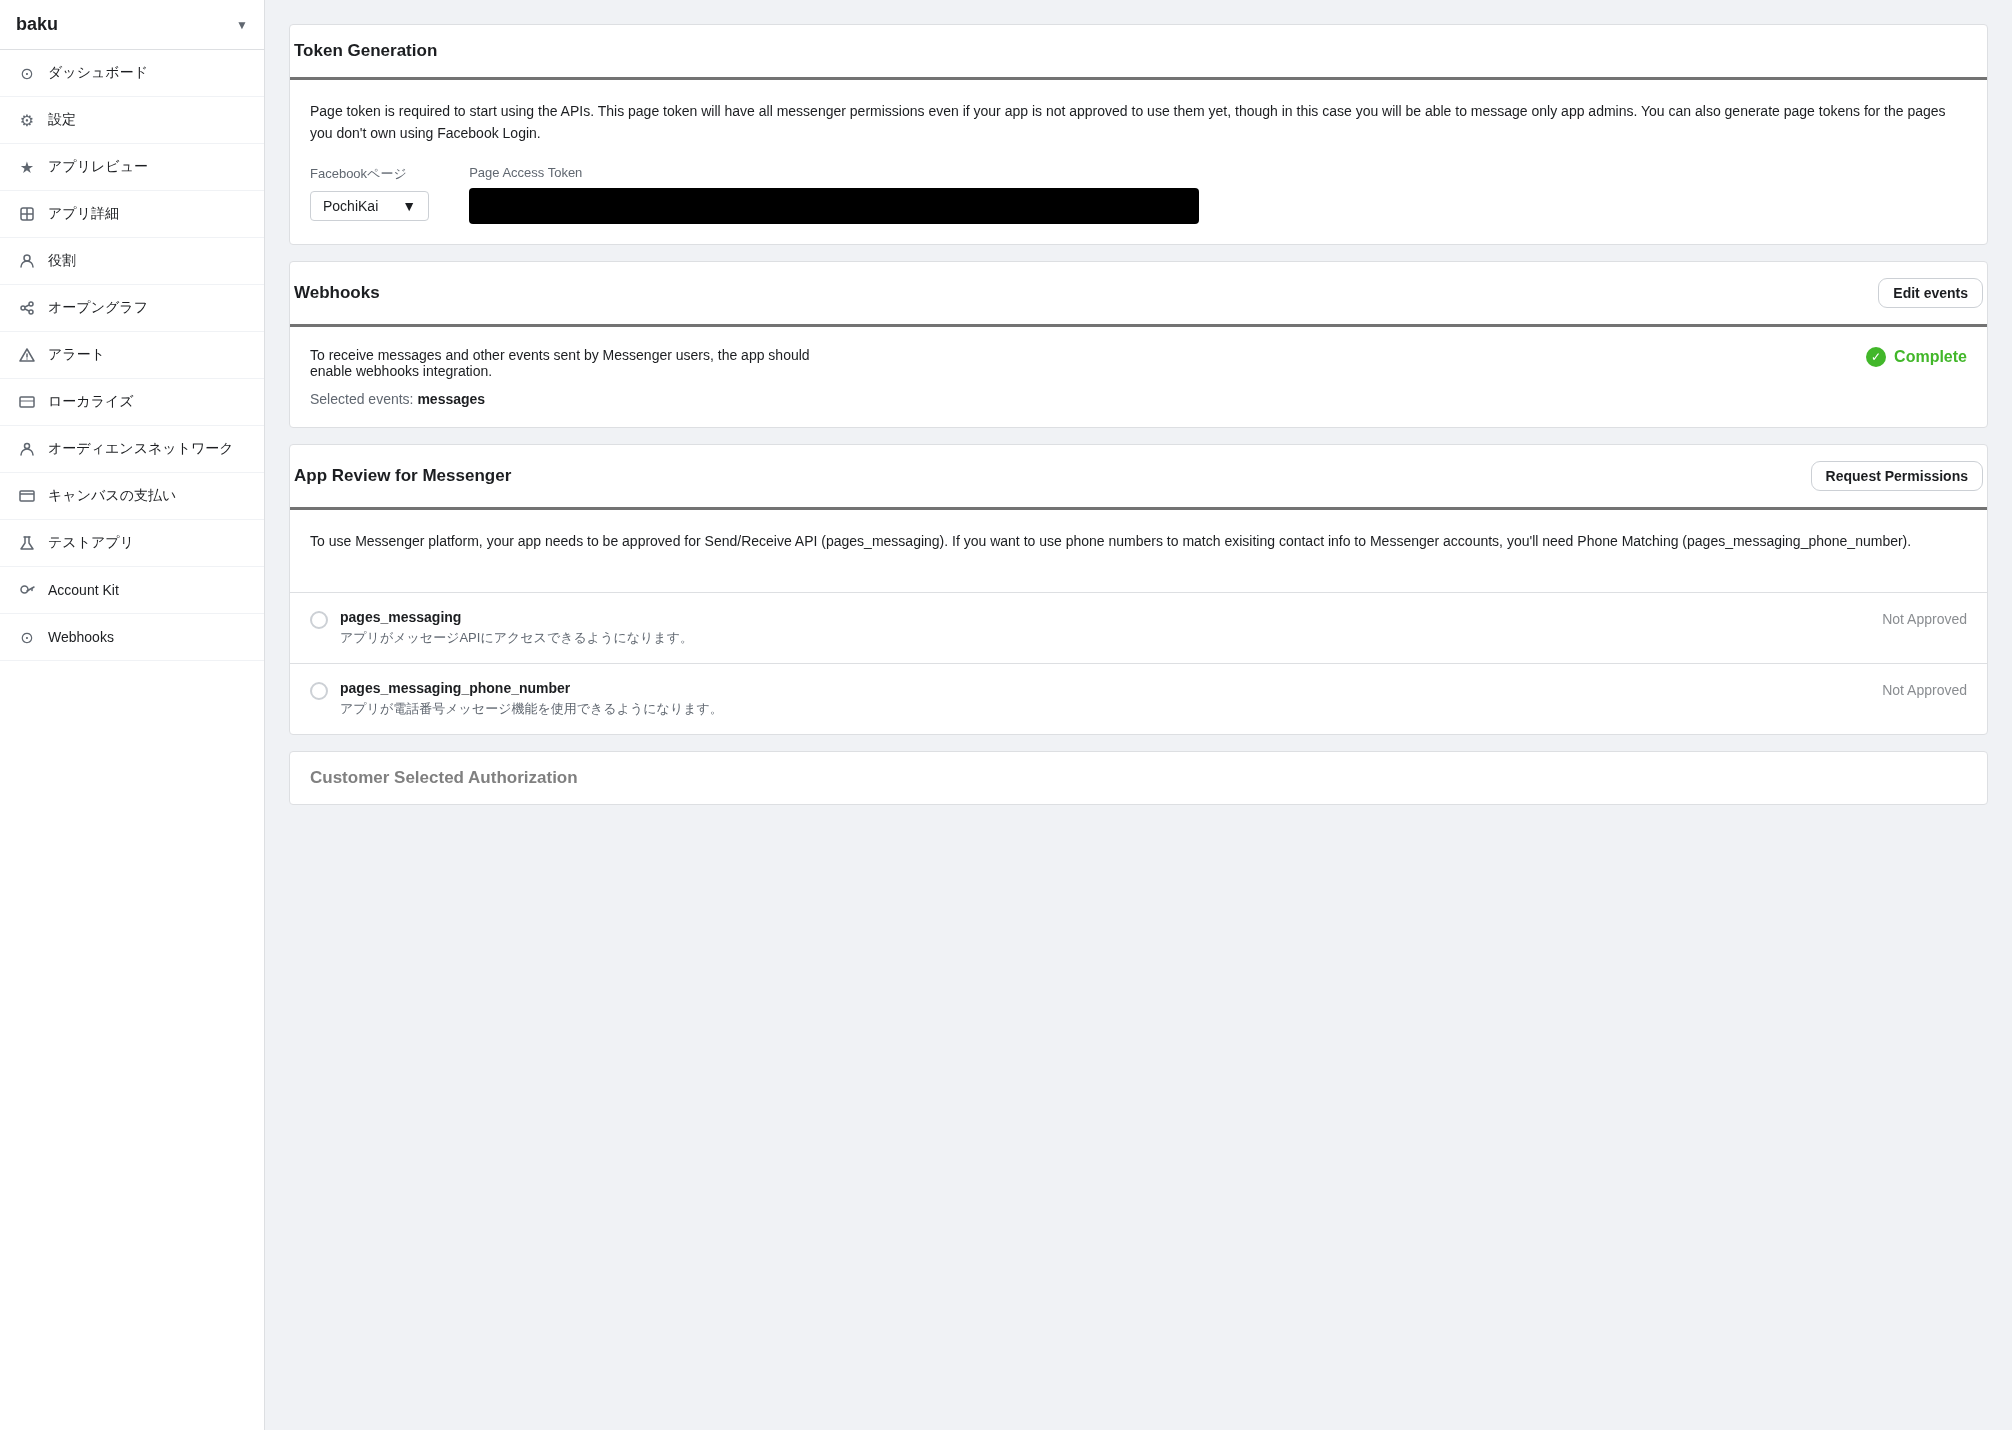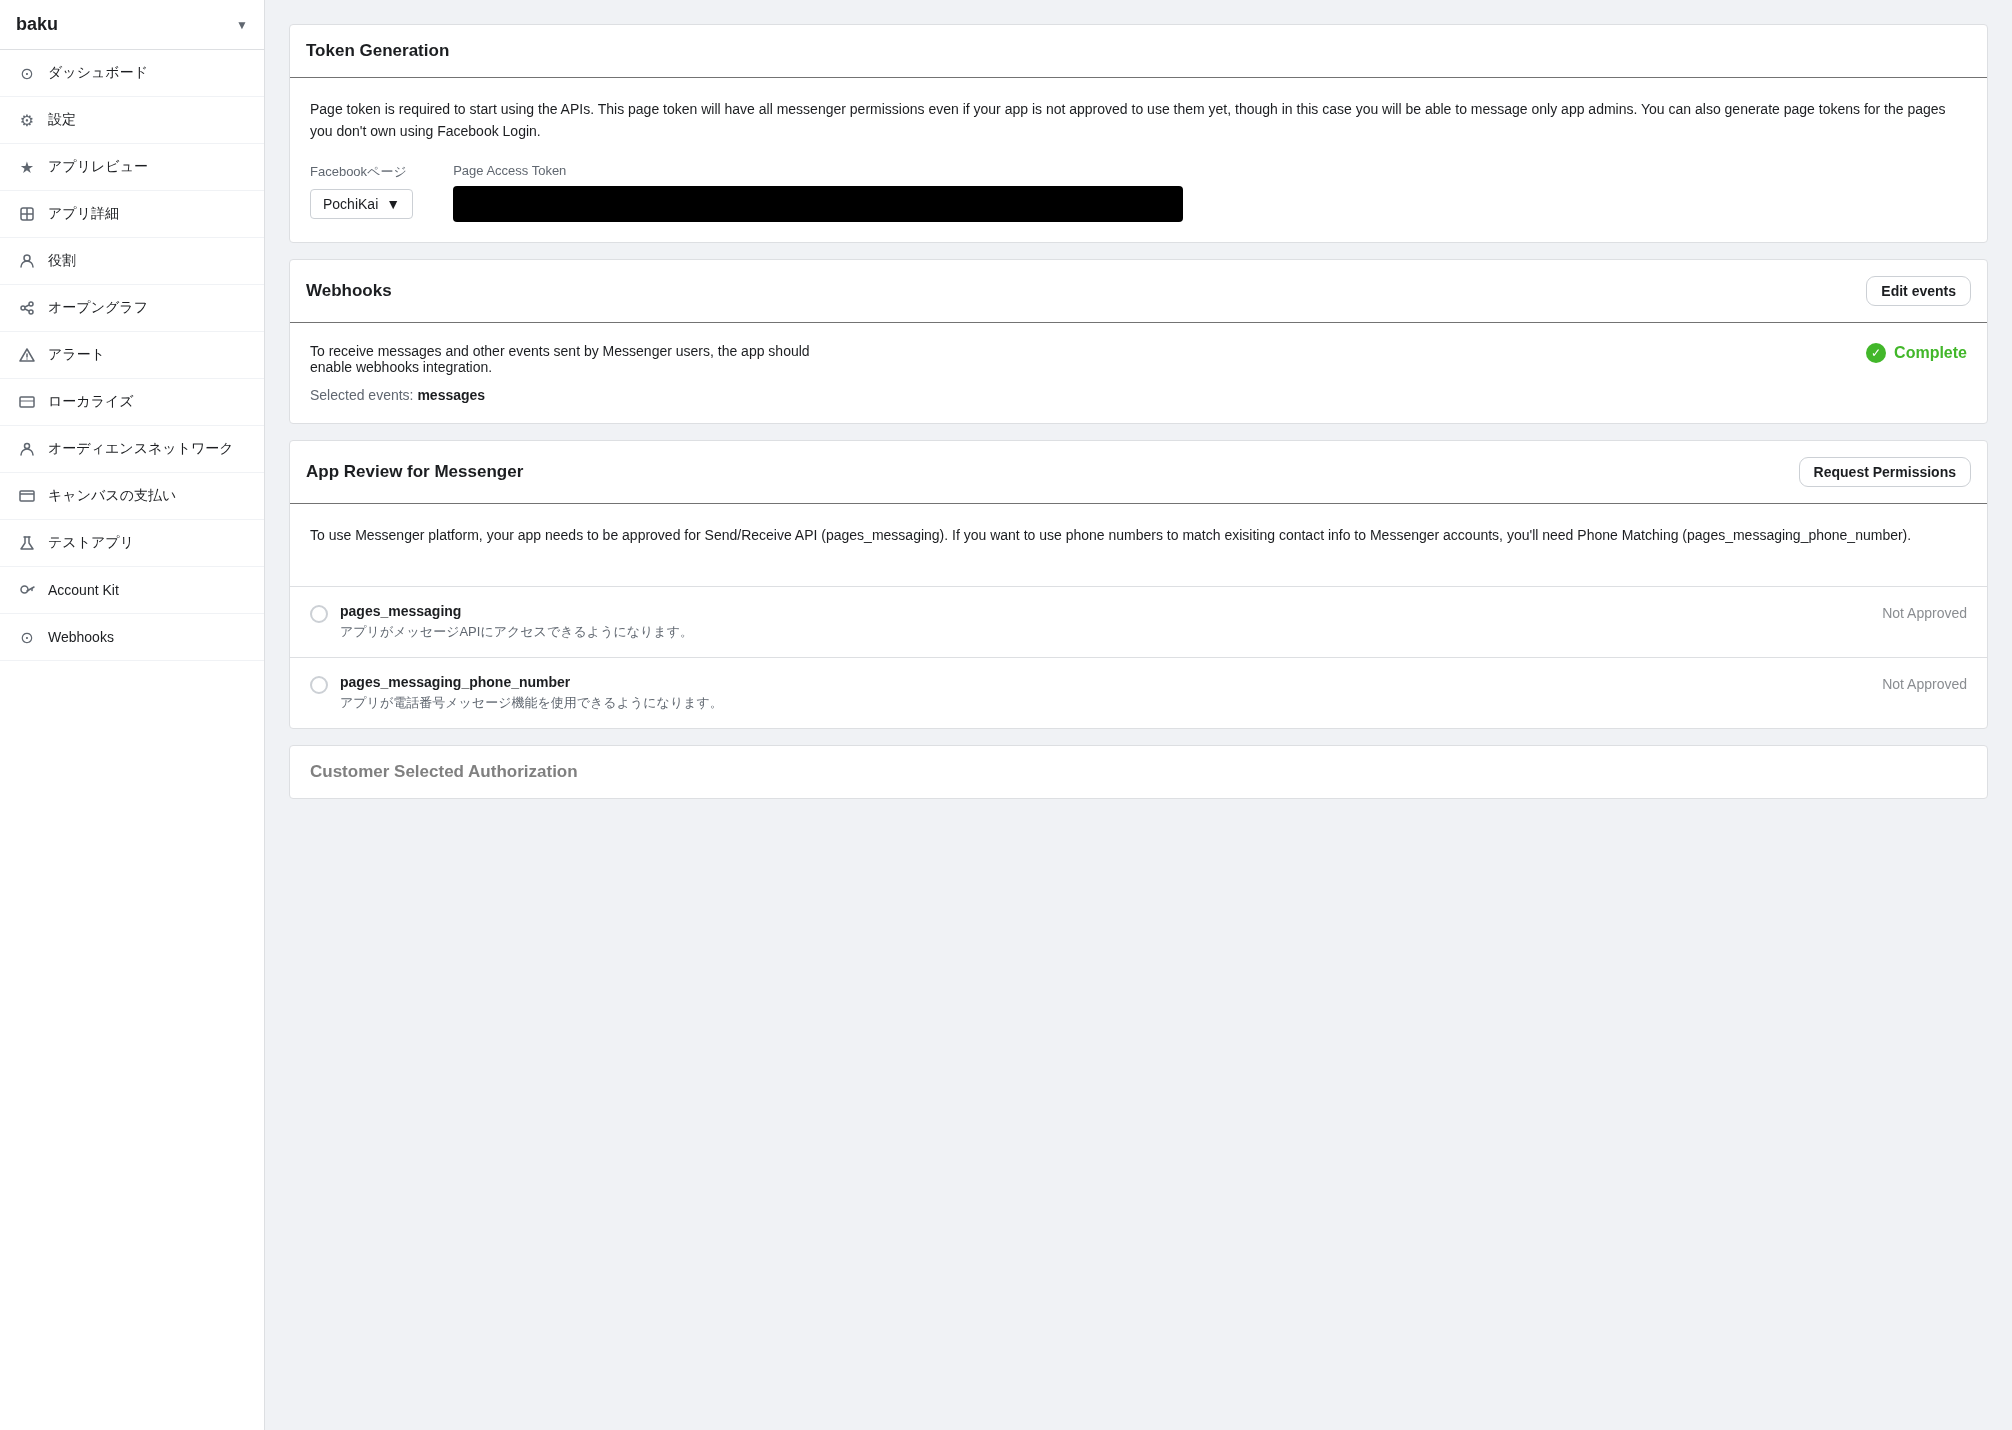--- a/index.html
+++ b/index.html
@@ -79,22 +79,22 @@
       padding: 24px;
       background: #f0f2f5;
     }
     .section-card {
       background: #fff;
       border: 1px solid #dddfe2;
       border-radius: 4px;
       margin-bottom: 16px;
     }
     .section-header {
-      padding: 16px 16px;
-      border-bottom: 1px solid #737373;
+      padding: 16px 4px;
+      border-bottom: 3px solid #737373;
       display: flex;
       align-items: center;
       justify-content: space-between;
     }
     .section-title {
       font-size: 17px;
       font-weight: 700;
       color: #1c1e21;
     }
     .section-body {
@@ -123,21 +123,21 @@
     }
     .token-dropdown {
       display: inline-flex;
       align-items: center;
       padding: 6px 12px;
       border: 1px solid #ccd0d5;
       border-radius: 4px;
       background: #fff;
       cursor: pointer;
       font-size: 14px;
-      gap: 8px;
+      gap: 24px;
       white-space: nowrap;
     }
     .token-value-box {
       width: 730px;
       height: 36px;
       background: #000;
       border-radius: 4px;
     }
     
     .btn {

